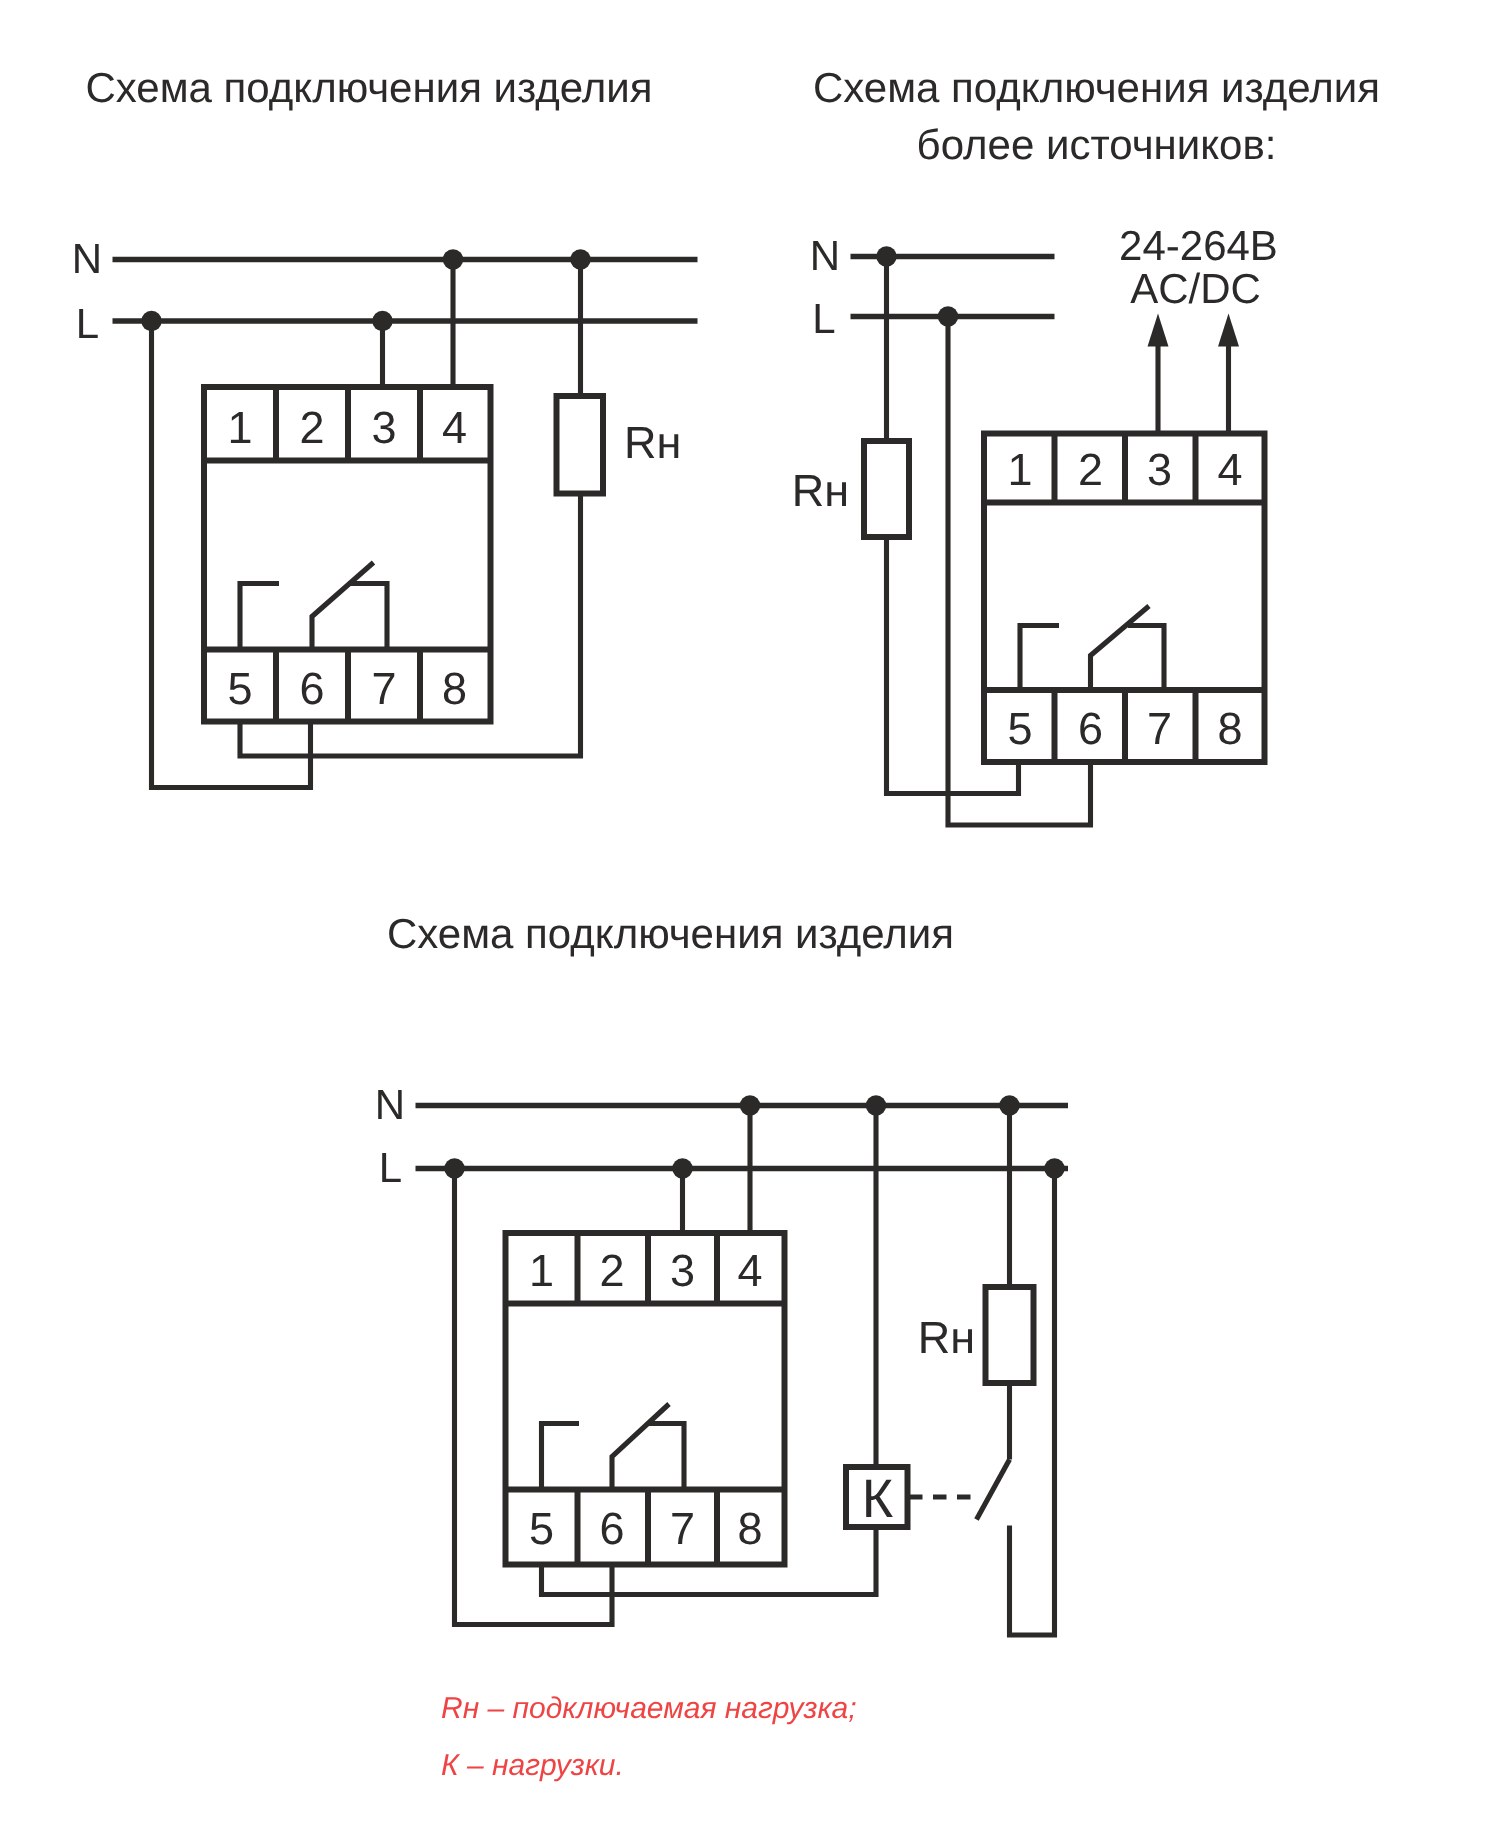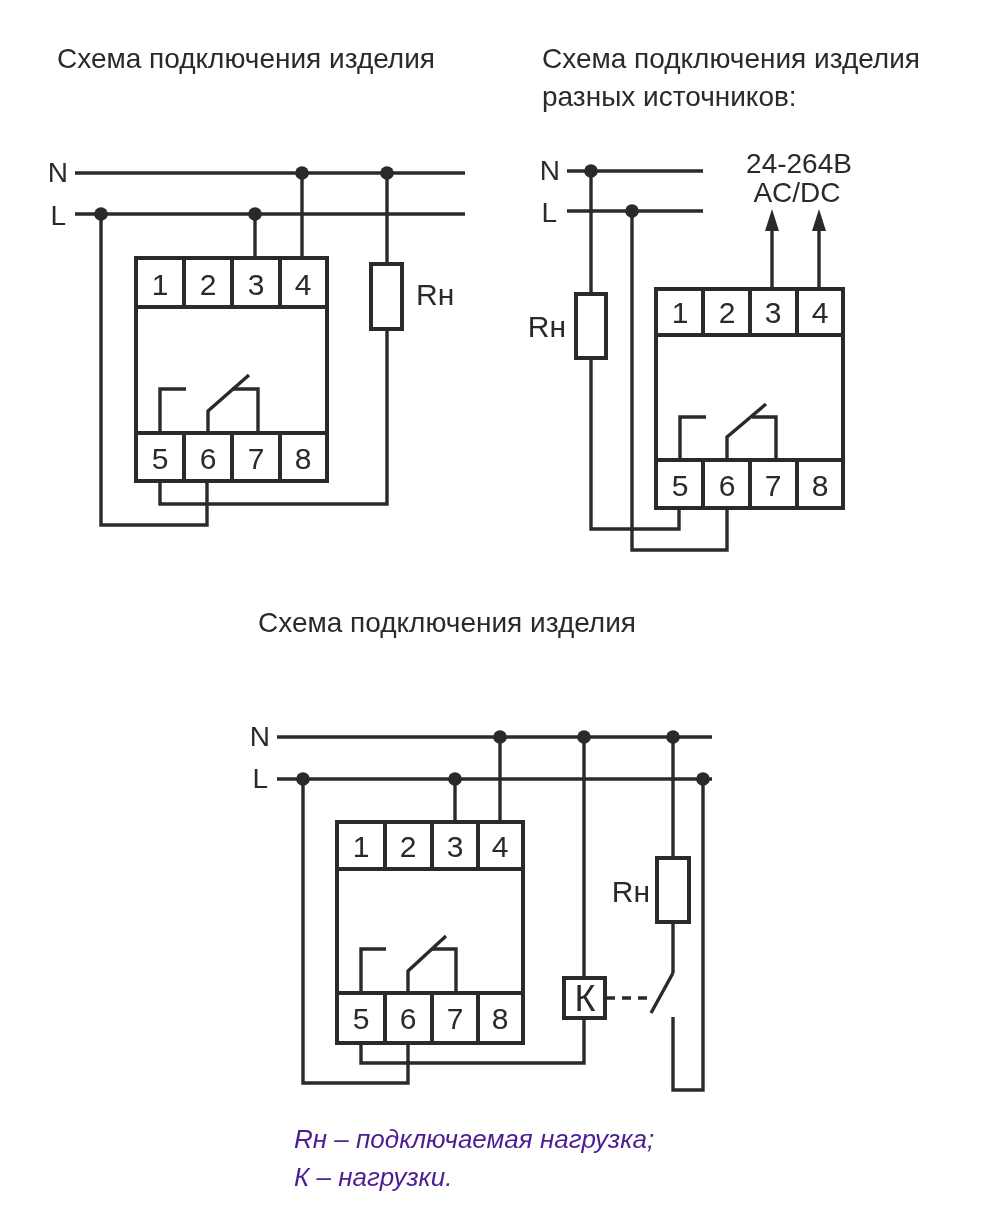--- a/index.html
+++ b/index.html
@@ -2,25 +2,25 @@
 <html><head>
 <meta charset="utf-8">
 <style>
   html,body{margin:0;padding:0;background:#ffffff;}
   .page{
     position:relative;width:1000px;height:1231px;background:#ffffff;
     font-family:"Liberation Sans", sans-serif;color:#2b2a29;overflow:hidden;
   }
   .art{position:absolute;left:0;top:0;width:1000px;height:1231px;}
   .title{position:absolute;font-size:28px;line-height:38px;color:#2b2a29;white-space:nowrap;}
-  .title span{display:block;}
+  .title span{display:block;text-align:center;}
   .t1{left:57px;top:40px;}
   .t2{left:542px;top:40px;}
   .t3{left:258px;top:604px;line-height:37px;}
-  .legend{position:absolute;left:294px;top:1120px;font-size:26px;line-height:38px;font-style:italic;color:#4c1d95;white-space:nowrap;}
+  .legend{position:absolute;left:294px;top:1120px;font-size:20px;line-height:38px;font-style:italic;color:#ef4444;white-space:nowrap;}
   .legend span{display:block;}
   svg .wire{stroke:#2b2a29;stroke-width:3.4;fill:none;}
   svg .busline{stroke:#2b2a29;stroke-width:3.6;fill:none;}
   svg .boxline{stroke:#2b2a29;stroke-width:4;fill:none;}
   svg .boxfill{stroke:#2b2a29;stroke-width:4;fill:#ffffff;}
   svg .sep{stroke:#2b2a29;stroke-width:4;fill:none;}
   svg .dot{fill:#2b2a29;stroke:none;}
   svg .dash{stroke:#2b2a29;stroke-width:3.4;fill:none;stroke-dasharray:9 7;}
   svg text{fill:#2b2a29;font-family:"Liberation Sans", sans-serif;}
   svg .buslabel{font-size:28px;}
@@ -177,21 +177,21 @@
       </g>
     </g>
   </svg>
 
   <div class="title t1">
     <span>Схема подключения изделия</span>
   </div>
 
   <div class="title t2">
     <span>Схема подключения изделия</span>
-    <span>разных источников:</span>
+    <span>более источников:</span>
   </div>
 
   <div class="title t3">
     <span>Схема подключения изделия</span>
   </div>
 
   <div class="legend">
     <span>Rн – подключаемая нагрузка;</span>
     <span>К – нагрузки.</span>
   </div>

